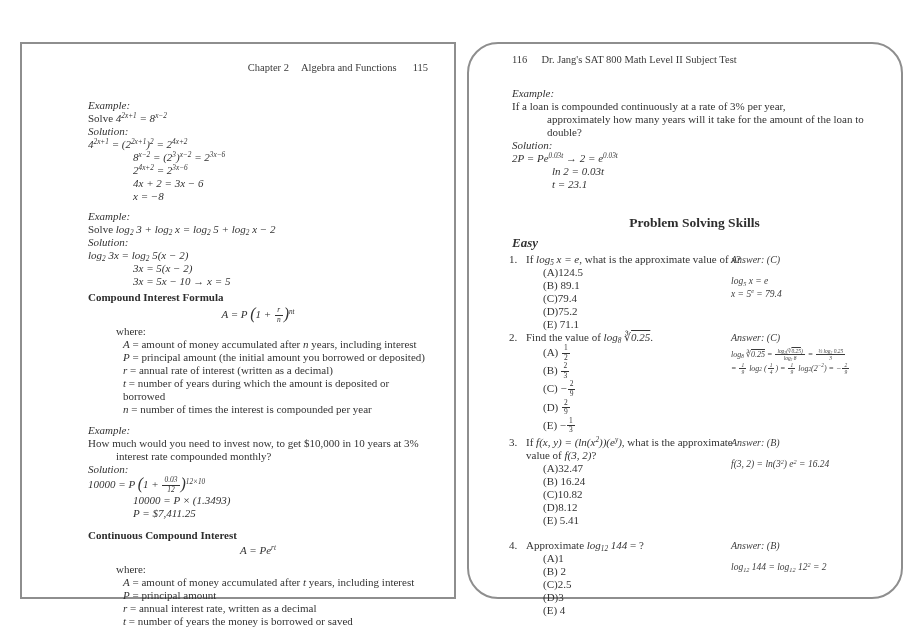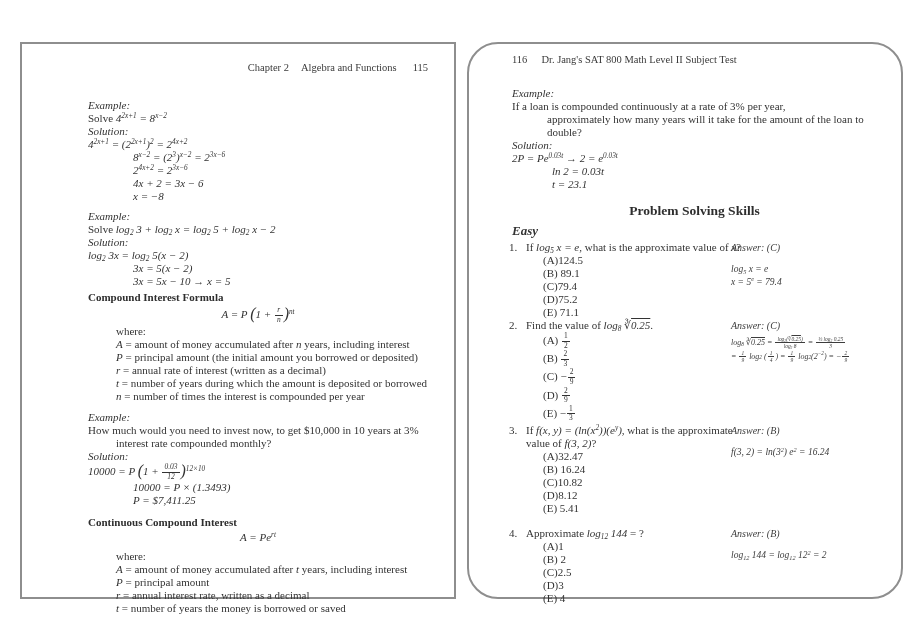--- a/index.html
+++ b/index.html
@@ -27,23 +27,23 @@
   .rsteps{margin-left:40px;}
   .cont{margin-left:35px;}
   .cont2{margin-left:28px;}
   
   .sect{font-size:11px;line-height:13px;}
   .sc1{margin-top:3px;}
   .sc2{margin-top:9px;}
   .shead{font-weight:bold;color:#2e2e2e;}
   .formula{text-align:center;font-style:italic;margin-top:2px;min-height:18px;}
   .where{margin-left:28px;margin-top:1px;}
-  .defs{margin-left:28px;}
-  
-  .pss{font-size:13.5px;font-weight:bold;text-align:center;margin-top:12px;color:#2e2e2e;}
+  .defs{margin-left:35px;}
+  
+  .pss{font-size:13.5px;font-weight:bold;text-align:center;margin-top:24px;color:#2e2e2e;}
   .easy{font-size:13px;font-weight:bold;font-style:italic;margin-top:4px;}
   .q{position:relative;margin-left:-3px;font-size:11px;line-height:13px;}
   .q1{margin-top:2px;}
   .q2{margin-top:0px;}
   .q3{margin-top:1px;}
   .q4{margin-top:12px;}
   .qline{display:flex;align-items:baseline;}
   .qnum{flex:none;width:17px;}
   .qtext{flex:none;max-width:218px;}
   .qcont{margin-left:17px;max-width:218px;}

